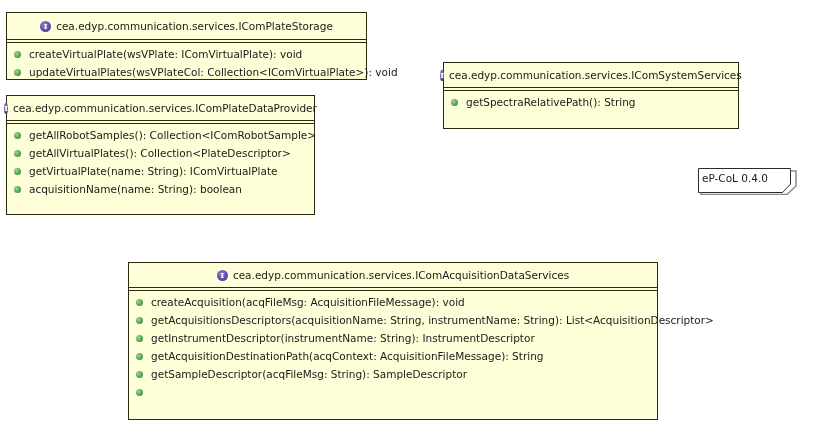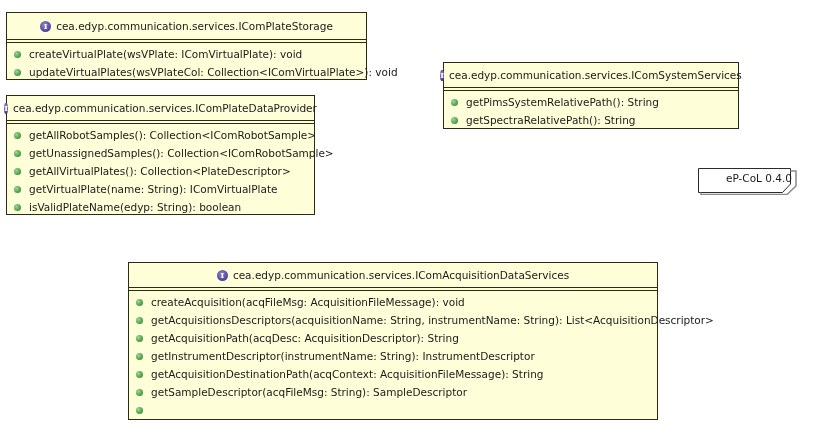--- a/index.html
+++ b/index.html
@@ -37,21 +37,21 @@
   .pub-icon {
     display: inline-block; width: 7px; height: 7px; border-radius: 50%;
     background: radial-gradient(circle at 35% 35%, #9fd49a 0%, #4fa24a 60%, #2f7a2c 100%);
     margin-right: 8px; flex: 0 0 auto;
   }
   .note {
     position: absolute; left: 698px; top: 168px; width: 99px; height: 27px;
   }
   .note svg { position: absolute; left: 0; top: 0; }
   .note .txt {
-    position: absolute; left: 4px; top: 4px; font-size: 10.5px; white-space: nowrap; margin-left: 24px;
+    position: absolute; left: 4px; top: 4px; font-size: 10.5px; white-space: nowrap;
   }
 </style>
 </head>
 <body>
 
 <div class="cls" style="left:6px; top:12px; width:361px; height:68px;">
   <div class="hdr" style="height:27px;">
     <span class="iface-icon">I</span>
     <span>cea.edyp.communication.services.IComPlateStorage</span>
   </div>
@@ -74,48 +74,40 @@
     <span>cea.edyp.communication.services.IComPlateDataProvider</span>
   </div>
   <div class="gap"></div>
   <div class="methods">
     <div class="m">
         <span class="pub-icon"></span>
         <span>getAllRobotSamples(): Collection&lt;IComRobotSample&gt;</span>
       </div>
     <div class="m">
         <span class="pub-icon"></span>
-        <span>getUnassignedSamples(): Collection&lt;IComRobotSample&gt;</span>
-      </div>
-    <div class="m">
-        <span class="pub-icon"></span>
         <span>getAllVirtualPlates(): Collection&lt;PlateDescriptor&gt;</span>
       </div>
     <div class="m">
         <span class="pub-icon"></span>
         <span>getVirtualPlate(name: String): IComVirtualPlate</span>
       </div>
     <div class="m">
         <span class="pub-icon"></span>
-        <span>isValidPlateName(edyp: String): boolean</span>
+        <span>acquisitionName(name: String): boolean</span>
       </div>
   </div>
 </div>
 
 <div class="cls" style="left:443px; top:62px; width:296px; height:67px;">
   <div class="hdr" style="height:25px;">
     <span class="iface-icon">I</span>
     <span>cea.edyp.communication.services.IComSystemServices</span>
   </div>
   <div class="gap"></div>
   <div class="methods">
-    <div class="m">
-        <span class="pub-icon"></span>
-        <span>getPimsSystemRelativePath(): String</span>
-      </div>
     <div class="m">
         <span class="pub-icon"></span>
         <span>getSpectraRelativePath(): String</span>
       </div>
   </div>
 </div>
 
 <div class="note">
   <svg width="99" height="27" viewBox="0 0 99 27">
     <polygon points="0.5,0.5 90.5,0.5 90.5,1 98.5,3 98.5,18 90.5,26.5 0.5,26.5" fill="#ffffff" stroke="none"></polygon>
@@ -135,24 +127,20 @@
     <div class="m">
         <span class="pub-icon"></span>
         <span>createAcquisition(acqFileMsg: AcquisitionFileMessage): void</span>
       </div>
     <div class="m">
         <span class="pub-icon"></span>
         <span>getAcquisitionsDescriptors(acquisitionName: String, instrumentName: String): List&lt;AcquisitionDescriptor&gt;</span>
       </div>
     <div class="m">
         <span class="pub-icon"></span>
-        <span>getAcquisitionPath(acqDesc: AcquisitionDescriptor): String</span>
-      </div>
-    <div class="m">
-        <span class="pub-icon"></span>
         <span>getInstrumentDescriptor(instrumentName: String): InstrumentDescriptor</span>
       </div>
     <div class="m">
         <span class="pub-icon"></span>
         <span>getAcquisitionDestinationPath(acqContext: AcquisitionFileMessage): String</span>
       </div>
     <div class="m">
         <span class="pub-icon"></span>
         <span>getSampleDescriptor(acqFileMsg: String): SampleDescriptor</span>
       </div>

